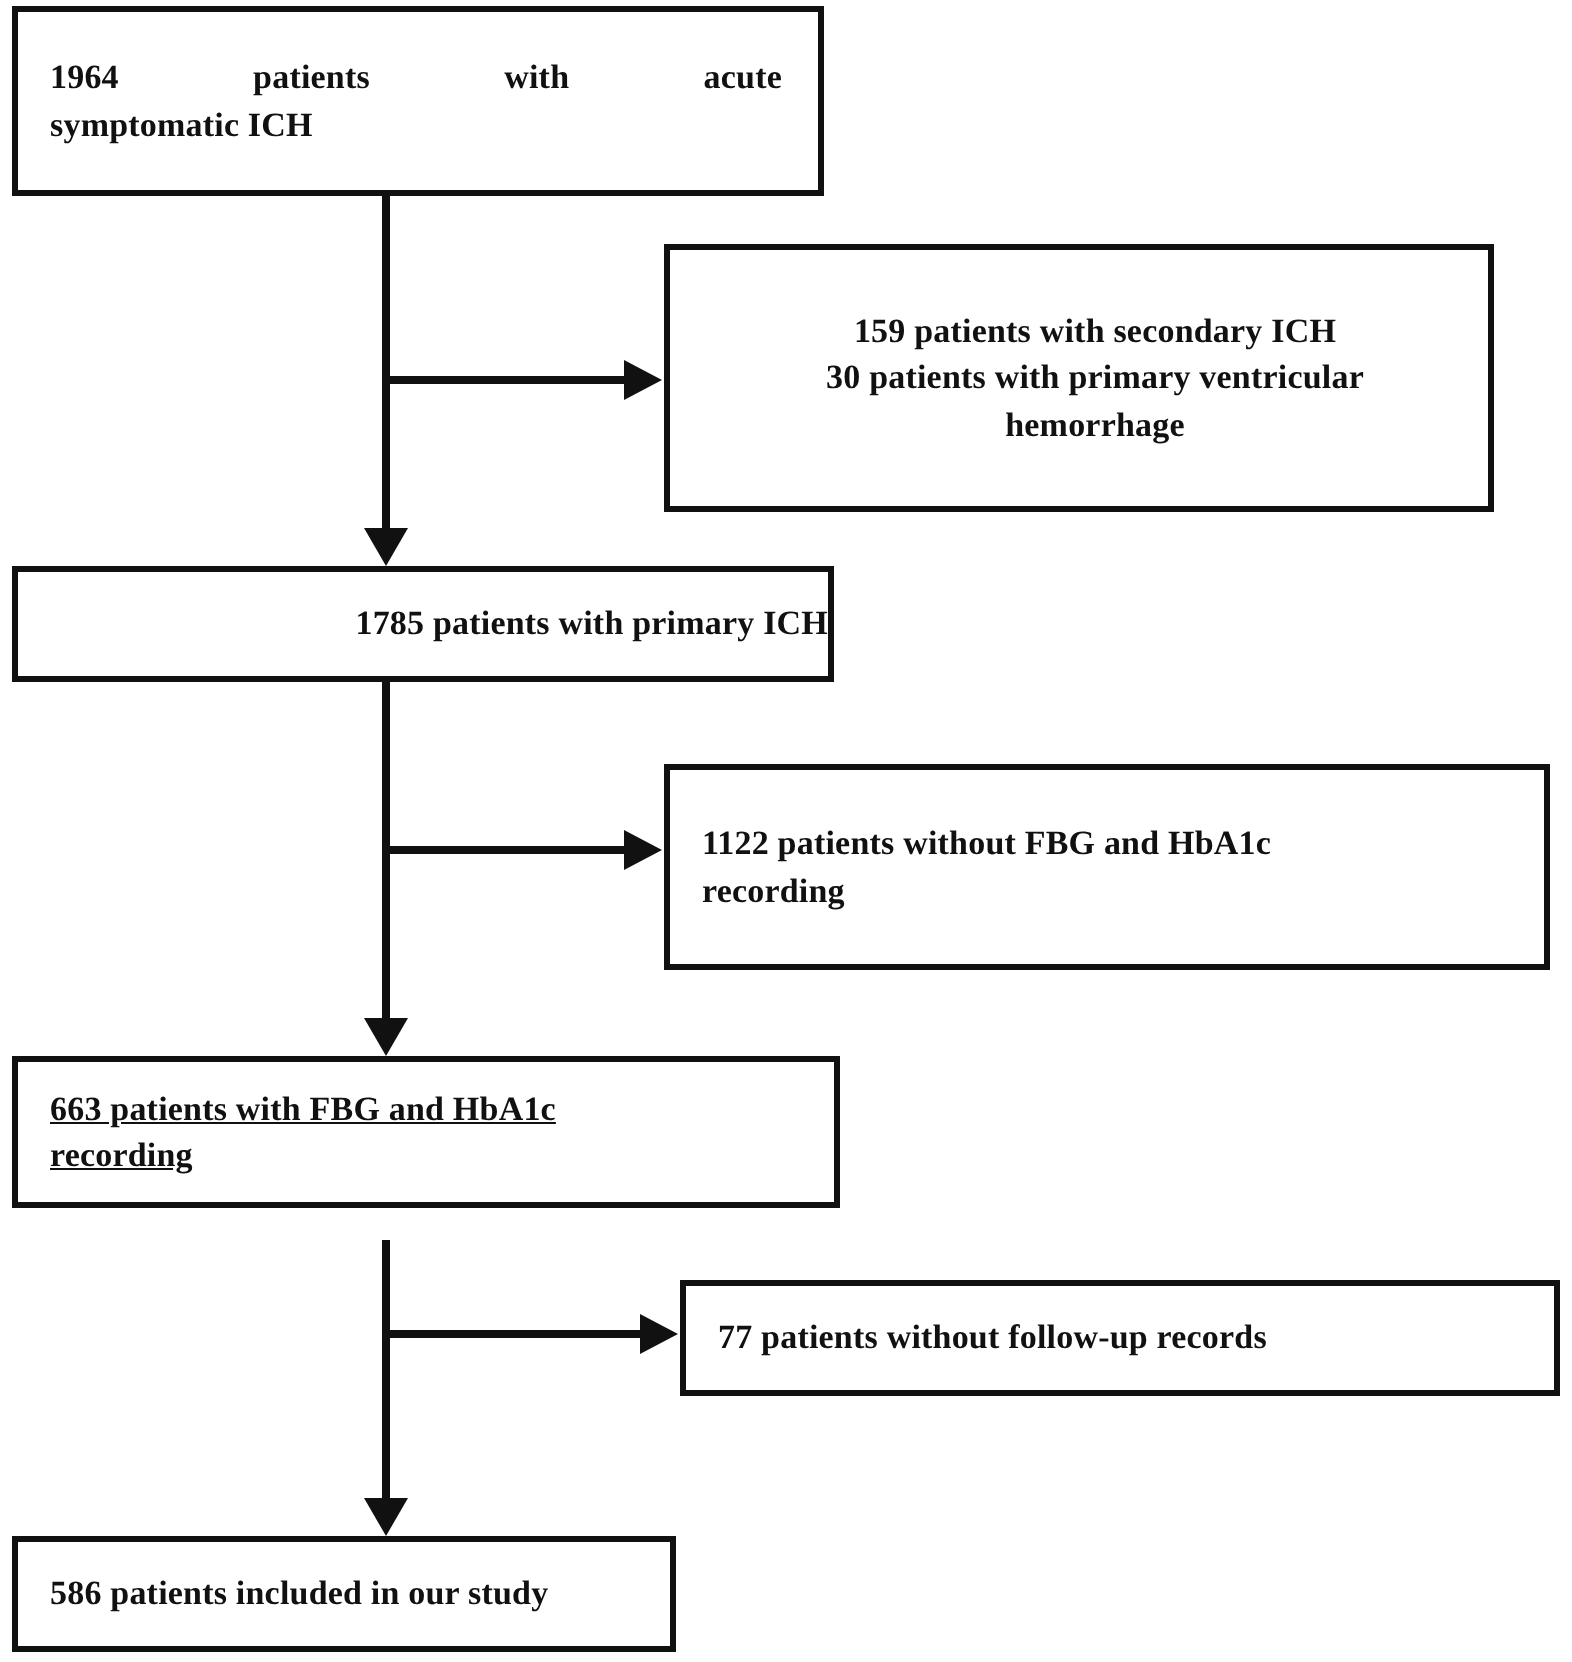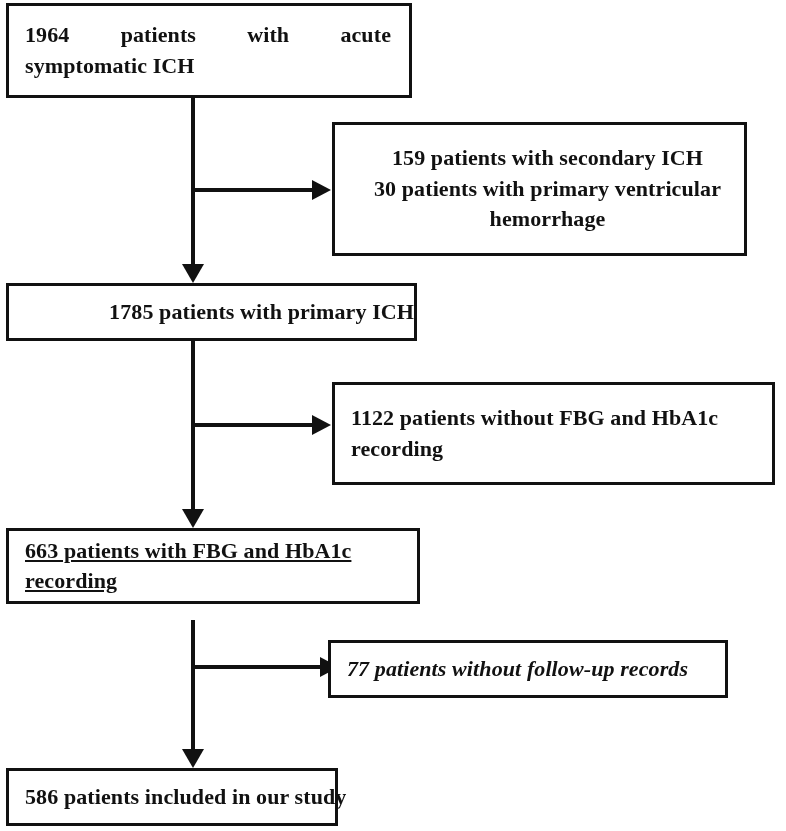--- a/index.html
+++ b/index.html
@@ -23,21 +23,21 @@
     position: absolute;
     box-sizing: border-box;
     border: 3px solid #111111;
     background: #ffffff;
     display: flex;
     flex-direction: column;
     justify-content: center;
   }
   .node .line {
     font-weight: bold;
-    font-size: 22px;
+    font-size: 17px;
     line-height: 1.38;
     padding: 0 0 0 16px;
     white-space: nowrap;
     letter-spacing: 0.1px;
   }
   .node.justified .line.jt {
     display: flex;
     justify-content: space-between;
     padding-right: 18px;
     white-space: normal;
@@ -120,21 +120,21 @@
     <div class="line">663 patients with FBG and HbA1c</div>
     <div class="line">recording</div>
   </div>
 
   <div class="vline" style="left:191px; top:620px; height:133px;"></div>
   <div class="arrow-down" style="left:182px; top:749px;"></div>
 
   <div class="hline" style="left:191px; top:665px; width:130px;"></div>
   <div class="arrow-right" style="left:320px; top:657px;"></div>
 
-  <div class="node" style="left:328px; top:640px; width:400px; height:58px;font-style:italic;">
+  <div class="node" style="left:340px; top:640px; width:440px; height:58px;">
     <div class="line">77 patients without follow-up records</div>
   </div>
 
   <div class="node" style="left:6px; top:768px; width:332px; height:58px;">
     <div class="line">586 patients included in our study</div>
   </div>
 
 </div>
 
 </body></html>

